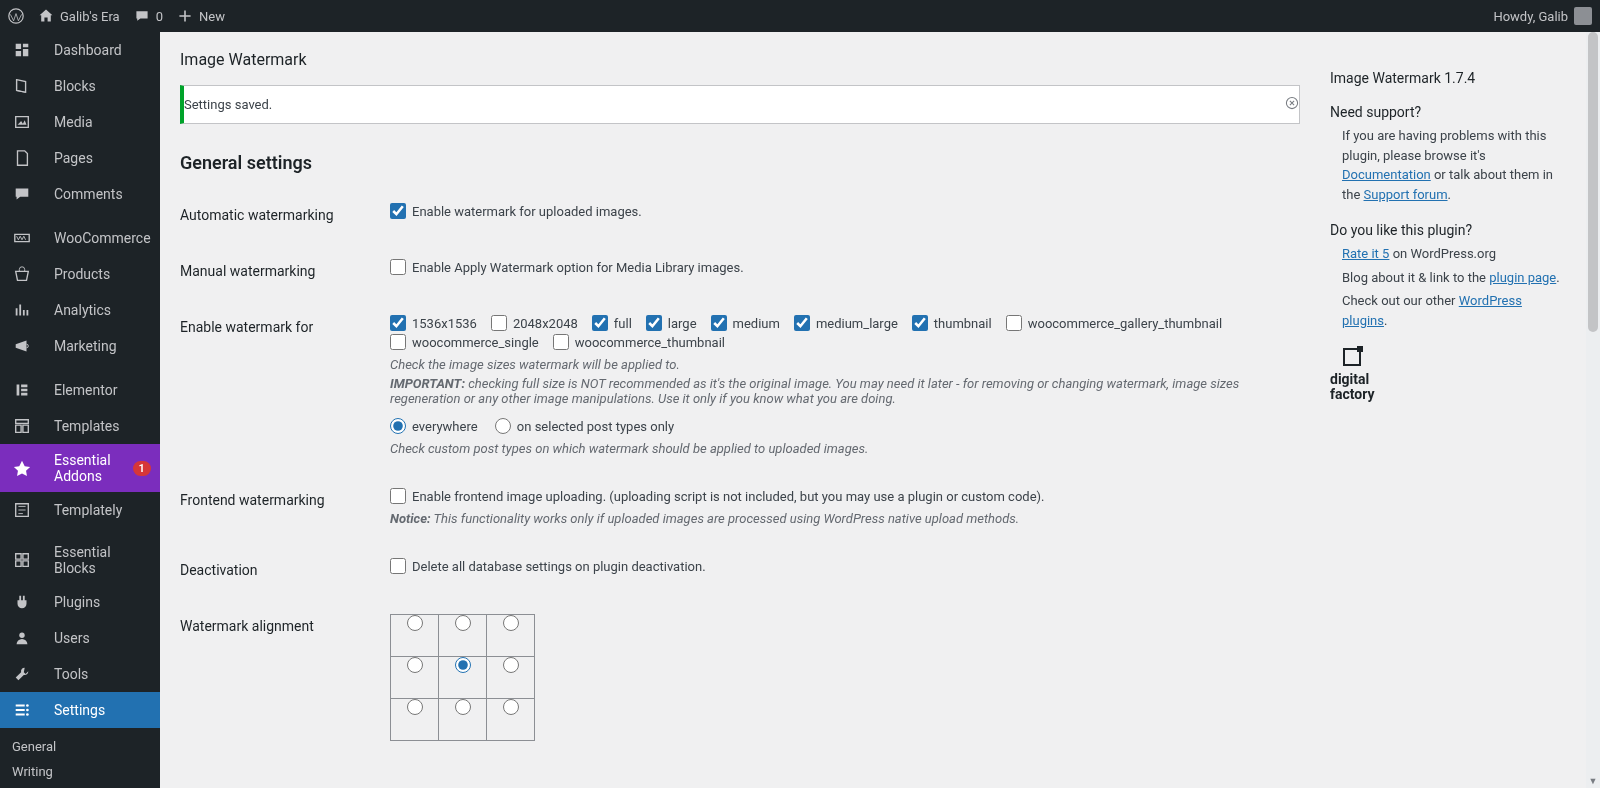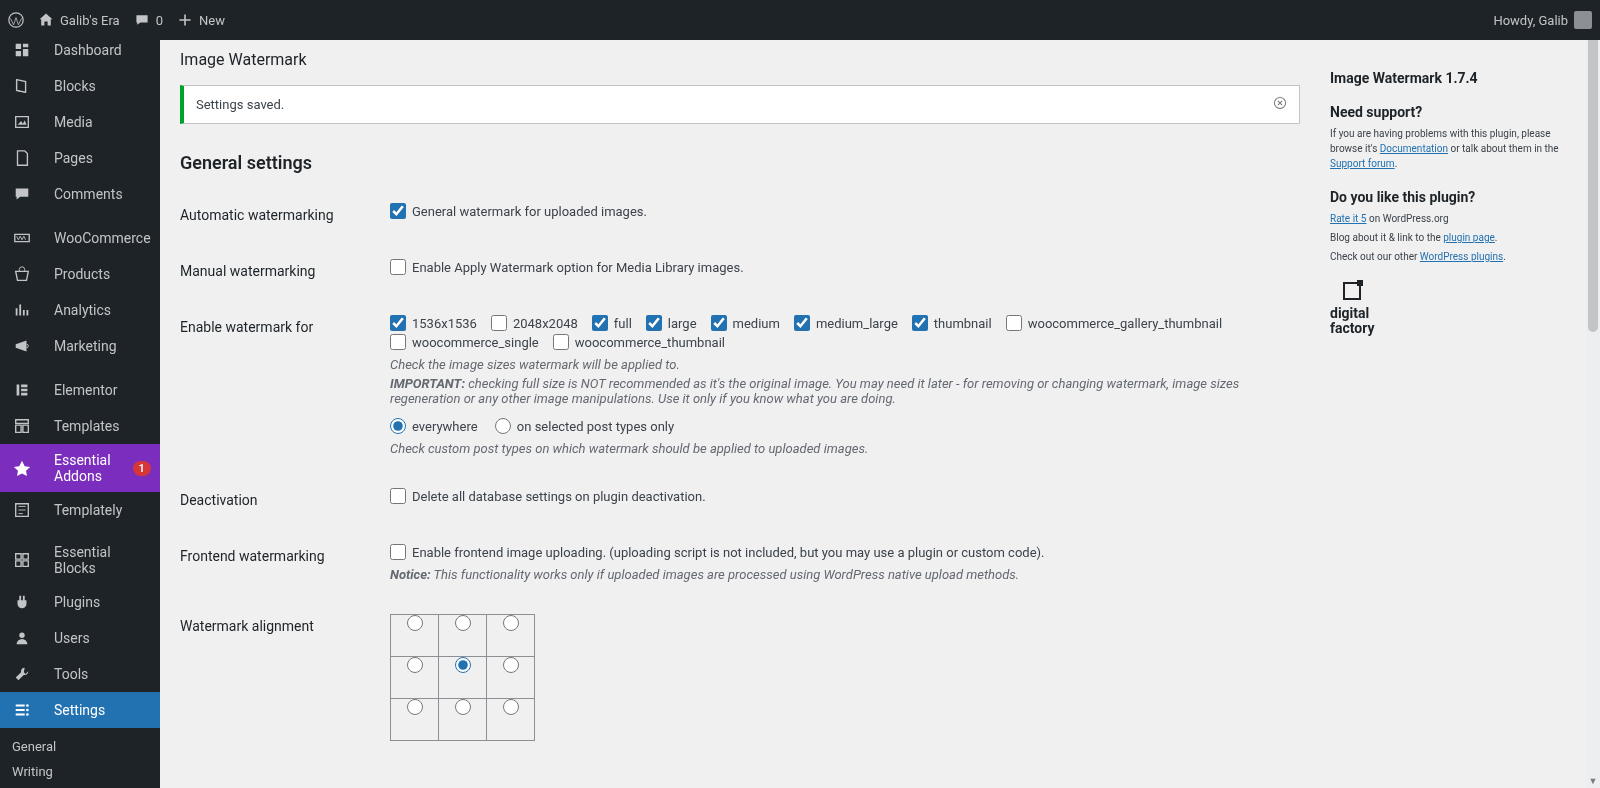--- a/index.html
+++ b/index.html
@@ -1,19 +1,19 @@
 <!DOCTYPE html>
 <html><head>
 <meta charset="utf-8">
 <style>
 * { margin: 0; padding: 0; box-sizing: border-box; font-family: -apple-system, BlinkMacSystemFont, "Segoe UI", Roboto, sans-serif; }
 body { background: #f0f0f1; font-size: 13px; color: #3c434a; }
 
 
-.admin-bar { position: fixed; top: 0; left: 0; right: 0; height: 40px; background: #1d2327; color: #c3c4c7; display: flex; align-items: center; padding: 0 8px; z-index: 1000; justify-content: space-between; }
+.admin-bar { position: fixed; top: 0; left: 0; right: 0; height: 32px; background: #1d2327; color: #c3c4c7; display: flex; align-items: center; padding: 0 8px; z-index: 1000; justify-content: space-between; }
 .admin-bar-left, .admin-bar-right { display: flex; align-items: center; gap: 14px; }
 .admin-bar-item { display: flex; align-items: center; gap: 6px; color: #c3c4c7; font-size: 13px; cursor: pointer; }
 .admin-bar-item .dashicon { width: 16px; height: 16px; display: inline-flex; align-items: center; justify-content: center; }
 .admin-avatar { width: 18px; height: 18px; background: #8c8f94; border-radius: 2px; }
 
 
 .sidebar { position: fixed; top: 32px; left: 0; width: 160px; bottom: 0; background: #1d2327; color: #c3c4c7; overflow-y: auto; }
 .sidebar-item { display: flex; align-items: center; gap: 22px; padding: 8px 10px 8px 12px; color: #c3c4c7; cursor: pointer; font-size: 14px; position: relative; }
 .sidebar-item.active { background: #2271b1; color: #fff; }
 .sidebar-item.active::after { content: ''; position: absolute; right: -8px; top: 50%; transform: translateY(-50%); border: 8px solid transparent; border-right-color: #f0f0f1; }
@@ -25,35 +25,35 @@
 .sidebar-sub-item { padding: 5px 10px 5px 12px; color: #c3c4c7; cursor: pointer; font-size: 13px; }
 
 
 .content { margin-left: 160px; margin-top: 32px; padding: 0; display: flex; }
 .main { flex: 1; padding: 10px 20px 40px; }
 .aside { width: 280px; padding: 20px 20px 20px 10px; }
 
 h1.page-title { font-size: 16px; font-weight: 400; color: #1d2327; margin: 8px 0 16px; }
 h2.section-title { font-size: 18px; font-weight: 600; color: #1d2327; margin: 28px 0 14px; }
 
-.notice { background: #fff; border: 1px solid #c3c4c7; border-left: 4px solid #00a32a; padding: 10px 12px; display: flex; justify-content: space-between; align-items: center; margin-bottom: 10px; }
+.notice { background: #fff; border: 1px solid #c3c4c7; border-left: 4px solid #00a32a; padding: 10px 0; display: flex; justify-content: space-between; align-items: center; margin-bottom: 10px; }
 .notice .dismiss { cursor: pointer; color: #787c82; }
 
 .form-table { width: 100%; border-collapse: collapse; }
 .form-table th { text-align: left; vertical-align: top; padding: 20px 10px 20px 0; width: 200px; font-size: 14px; color: #1d2327; font-weight: 400; }
 .form-table td { padding: 16px 10px; vertical-align: top; }
 .description { color: #646970; font-style: italic; font-size: 13px; margin-top: 4px; }
 label.cb { display: inline-flex; align-items: center; gap: 6px; margin-right: 14px; font-size: 13px; }
 input[type=checkbox], input[type=radio] { width: 16px; height: 16px; accent-color: #2271b1; }
 
 .alignment-table { border: 1px solid #8c8f94; border-collapse: collapse; }
 .alignment-table td { border: 1px solid #8c8f94; width: 48px; height: 42px; text-align: center; padding: 0; }
 
-.aside h3 { font-size: 14px; font-weight: 700; margin: 18px 0 6px; color: #1d2327; }
-.aside p { font-size: 10px; line-height: 1.5; margin: 4px 0; }
+.aside h3 { font-size: 14px; font-weight: 400; margin: 18px 0 6px; color: #1d2327; }
+.aside p { font-size: 13px; line-height: 1.5; margin: 4px 12px; }
 .aside a { color: #2271b1; text-decoration: underline; }
 .aside .logo { margin-top: 14px; font-weight: 700; font-size: 14px; display: inline-flex; align-items: center; gap: 6px; color: #1d2327; flex-direction: column; }
 .aside .logo .sq { width: 18px; height: 18px; border: 2px solid #1d2327; position: relative; }
 .aside .logo .sq::after { content: ''; position: absolute; top: -4px; right: -4px; width: 6px; height: 6px; background: #1d2327; }
 
 .scrollbar { position: fixed; right: 0; top: 32px; bottom: 0; width: 14px; background: #eceef0; }
 .scrollbar .thumb { position: absolute; top: 0; left: 2px; right: 2px; height: 300px; background: #c3c4c6; border-radius: 5px; }
 .scrollbar .arrow { position: absolute; left: 0; right: 0; height: 12px; text-align: center; font-size: 9px; color: #787c82; }
 
 svg.ic { width: 18px; height: 18px; fill: currentColor; }
@@ -284,21 +284,21 @@
     </div>
 
     <h2 class="section-title">General settings</h2>
 
     <table class="form-table">
       <tbody>
           <tr>
         <th>Automatic watermarking</th>
         <td><label class="cb">
                 <input type="checkbox" checked="" style="">
-                <span>General watermark for uploaded images.</span>
+                <span>Enable watermark for uploaded images.</span>
               </label></td>
       </tr>
       <tr>
         <th>Manual watermarking</th>
         <td><label class="cb">
                 <input type="checkbox" style="">
                 <span>Enable Apply Watermark option for Media Library images.</span>
               </label></td>
       </tr>
       <tr>
@@ -344,35 +344,35 @@
                 </label>
             <label class="cb">
                   <input type="radio" name="scope" style="">
                   <span>on selected post types only</span>
                 </label>
           </div>
           <p class="description">Check custom post types on which watermark should be applied to uploaded images.</p>
         </td>
       </tr>
       <tr>
-        <th>Deactivation</th>
-        <td><label class="cb">
-                <input type="checkbox" style="">
-                <span>Delete all database settings on plugin deactivation.</span>
-              </label></td>
-      </tr>
-      <tr>
         <th>Frontend watermarking</th>
         <td>
           <label class="cb">
                 <input type="checkbox" style="">
                 <span>Enable frontend image uploading. (uploading script is not included, but you may use a plugin or custom code).</span>
               </label>
           <p class="description"><strong>Notice:</strong><span> This functionality works only if uploaded images are processed using WordPress native upload methods.</span></p>
         </td>
+      </tr>
+      <tr>
+        <th>Deactivation</th>
+        <td><label class="cb">
+                <input type="checkbox" style="">
+                <span>Delete all database settings on plugin deactivation.</span>
+              </label></td>
       </tr>
     </tbody>
       </table>
 
 
     <table class="form-table">
       <tbody>
           <tr>
         <th>Watermark alignment</th>
         <td>

